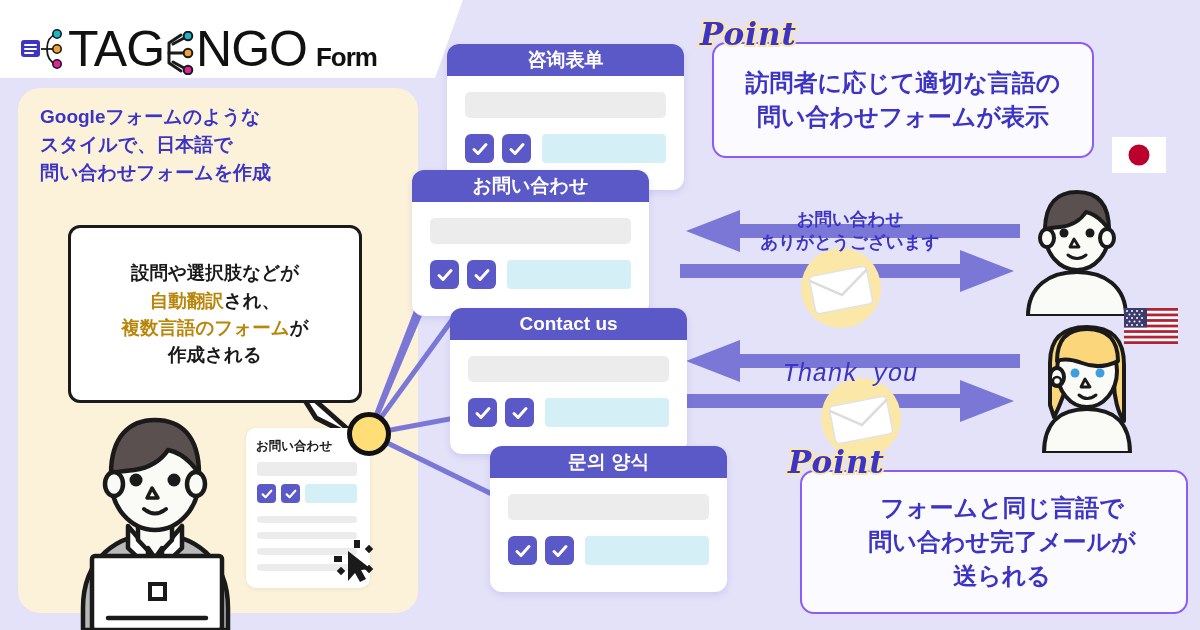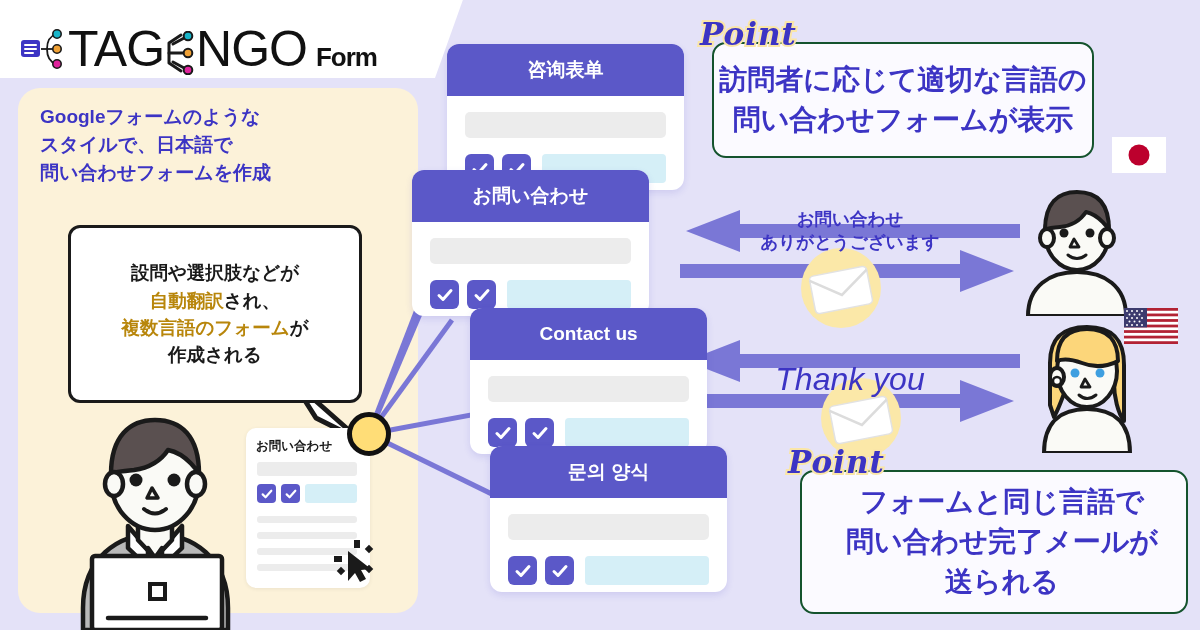--- a/index.html
+++ b/index.html
@@ -72,62 +72,62 @@
   
   .connectors{position:absolute;left:0;top:0;width:1200px;height:630px;z-index:12;}
   .hub-node{
     position:absolute;left:347px;top:412px;width:44px;height:44px;border-radius:50%;
     background:#ffdd77;border:5px solid #111;z-index:30;box-sizing:border-box;
   }
 
   
   .form-card{position:absolute;background:#fff;border-radius:12px;z-index:18;box-shadow:0 3px 7px rgba(60,52,196,.13);}
   .form-card .fc-head{
-    background:#5b58c8;border-radius:12px 12px 0 0;height:52px;display:flex;
+    background:#5b58c8;border-radius:12px 12px 0 0;height:32px;display:flex;
     align-items:center;justify-content:center;color:#fff;font-weight:700;font-size:19px;
   }
   .form-card .fc-body{position:relative;height:calc(100% - 40px);}
   .form-card .fc-bar{position:absolute;left:18px;top:16px;right:18px;height:26px;background:#ececec;border-radius:5px;}
   .form-card .fc-chk{position:absolute;top:58px;width:29px;height:29px;background:#5b58c8;border-radius:6px;}
   .form-card .fc-chk.c1{left:18px;} .form-card .fc-chk.c2{left:55px;}
   .form-card .fc-field{position:absolute;left:95px;top:58px;right:18px;height:29px;background:#d5eff7;border-radius:4px;}
   .chk-mark{position:absolute;left:50%;top:50%;transform:translate(-50%,-50%);width:18px;height:18px;}
 
   #card-zh{left:447px;top:44px;width:237px;height:146px;}
   #card-ja{left:412px;top:170px;width:237px;height:146px;}
-  #card-en{left:450px;top:308px;width:237px;height:146px;margin-left:20px;}
+  #card-en{left:450px;top:308px;width:237px;height:146px;}
   #card-ko{left:490px;top:446px;width:237px;height:146px;}
   #card-zh{z-index:16;} #card-ja{z-index:17;} #card-en{z-index:18;} #card-ko{z-index:19;}
 
   
   .point-box{
-    position:absolute;background:#fbfaff;border:2px solid #14532d;border-radius:14px;z-index:20;
+    position:absolute;background:#fbfaff;border:2px solid #8b5cf6;border-radius:14px;z-index:20;
     display:flex;align-items:center;justify-content:center;text-align:center;
-    color:#3c34c4;font-weight:700;font-size:28px;line-height:1.42;
+    color:#3c34c4;font-weight:700;font-size:24px;line-height:1.42;
   }
   #point-box-1{left:712px;top:42px;width:378px;height:112px;}
   #point-box-2{left:800px;top:470px;width:368px;height:140px;padding-left:16px;}
   .point-label{
     position:absolute;z-index:21;font-family:"DejaVu Serif","Liberation Serif",serif;
     font-style:italic;font-weight:700;font-size:31px;color:#3c34c4;
     -webkit-text-stroke:4px #fae6a8;paint-order:stroke fill;letter-spacing:1px;
   }
   #point-label-1{left:700px;top:16px;}
   #point-label-2{left:788px;top:444px;}
 
   
   .arrow-group{position:absolute;z-index:14;}
   #arrow-group-1{left:680px;top:206px;width:340px;height:90px;}
   #arrow-group-2{left:680px;top:336px;width:340px;height:90px;}
   .arrow-caption{
     position:absolute;z-index:16;text-align:center;color:#3c34c4;font-weight:700;
     font-size:17.5px;line-height:1.32;width:340px;
   }
   #arrow-caption-1{left:680px;top:208px;}
-  #arrow-caption-2{left:680px;top:358px;font-family:Liberation Sans, sans-serif;font-style:italic;font-size:32px;font-weight:400;}
+  #arrow-caption-2{left:680px;top:358px;font-family:Liberation Mono, monospace;font-style:italic;font-size:25px;font-weight:400;}
   .mail-badge{position:absolute;z-index:15;width:86px;height:86px;}
   #mail-badge-1{left:798px;top:245px;}
   #mail-badge-2{left:818px;top:375px;}
 
   
   .avatar{position:absolute;z-index:22;width:118px;height:128px;}
   #avatar-jp{left:1018px;top:188px;}
   #avatar-us{left:1028px;top:325px;}
   .flag{position:absolute;z-index:23;width:54px;height:36px;}
   #flag-jp{left:1112px;top:137px;}

